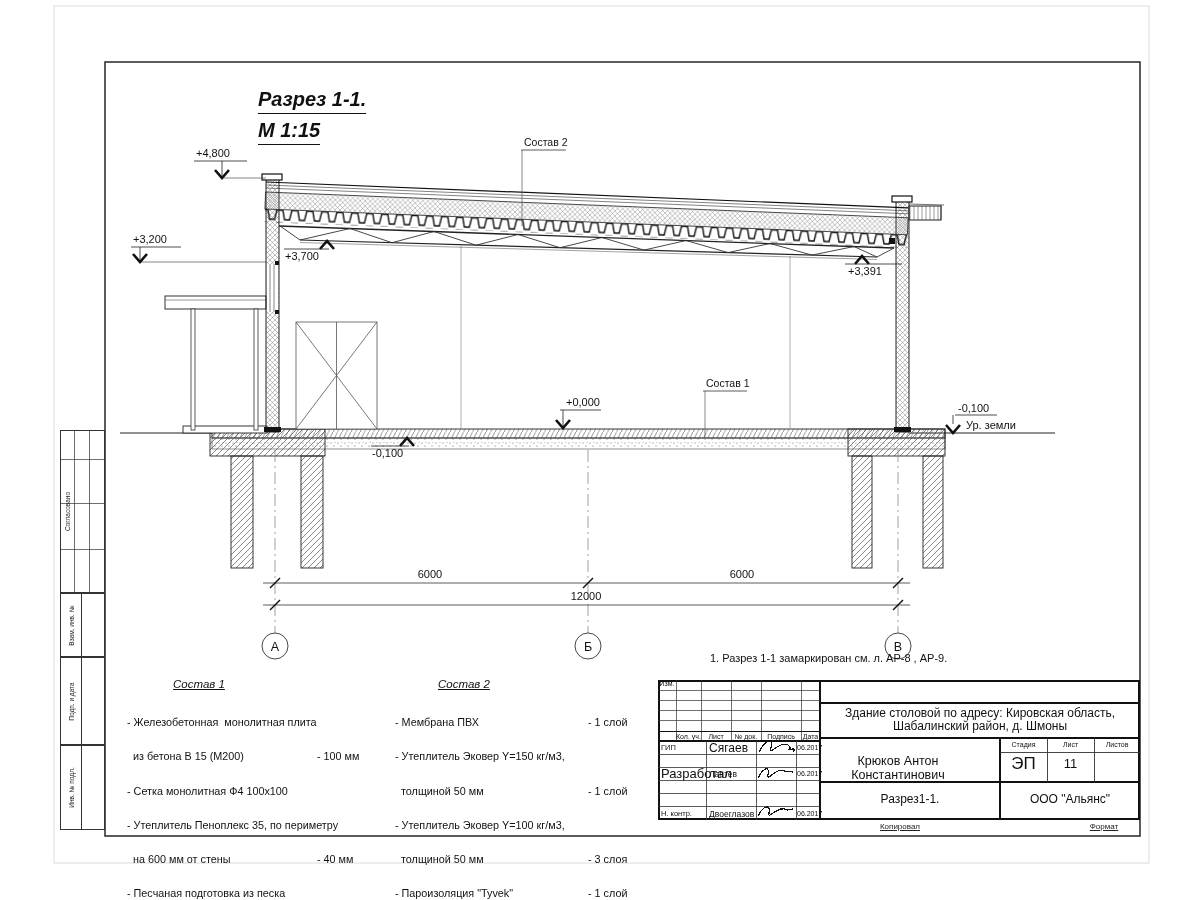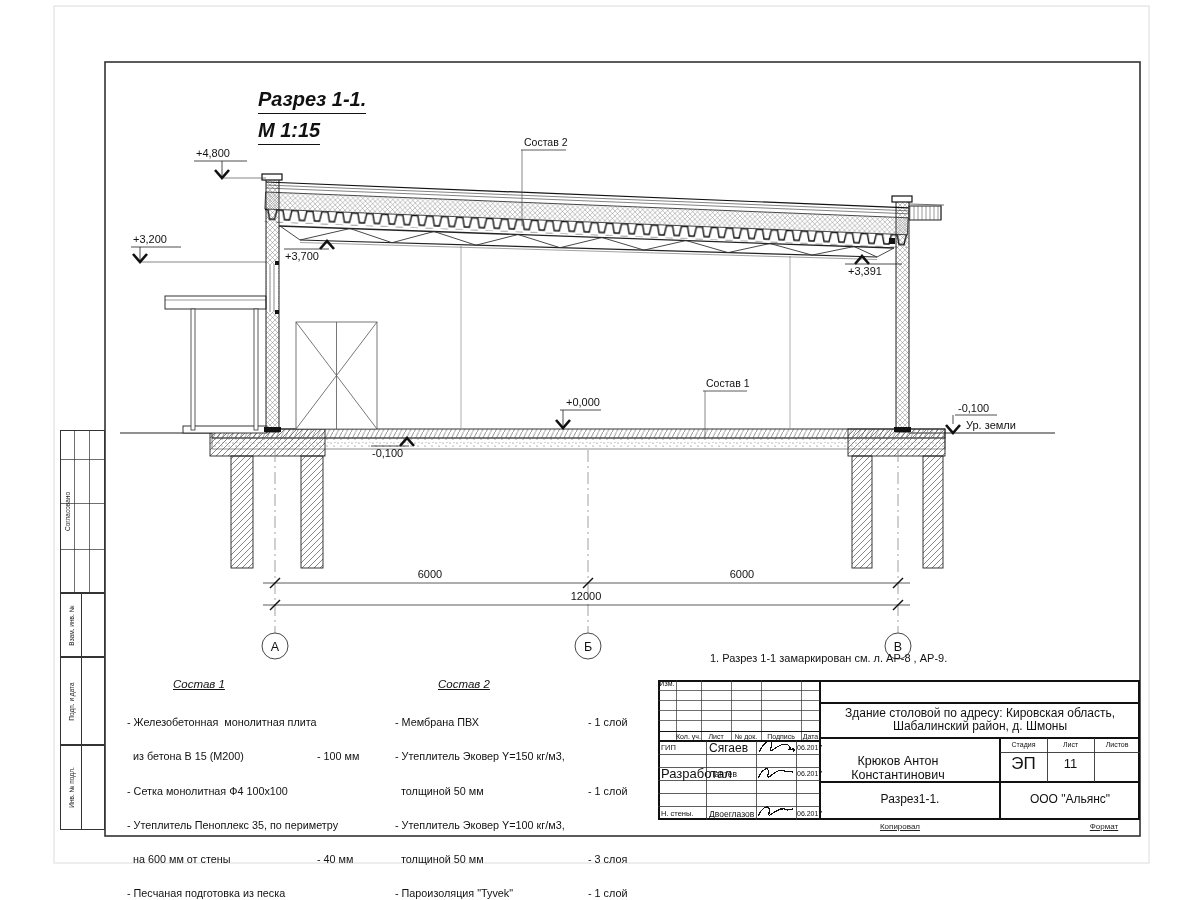--- a/index.html
+++ b/index.html
@@ -314,21 +314,21 @@
   <div class="celltext tb-center" style="left:73px;top:53px;width:30px">№ док.</div>
   <div class="celltext tb-center" style="left:103px;top:53px;width:40px">Подпись</div>
   <div class="celltext tb-center" style="left:143px;top:53px;width:19px">Дата</div>
 
   <div class="celltext" style="left:3px;top:64px;font-size:7.5px">ГИП</div>
   <div class="celltext" style="left:51px;top:64px;font-size:12px">Сягаев</div>
   <div class="celltext" style="left:139px;top:64px">06.2017</div>
   <div class="celltext" style="left:3px;top:90px;font-size:13px">Разработал</div>
   <div class="celltext" style="left:51px;top:90px;font-size:8.5px">Лаптев</div>
   <div class="celltext" style="left:139px;top:90px">06.2017</div>
-  <div class="celltext" style="left:3px;top:130px;font-size:7.5px">Н. стены.</div>
+  <div class="celltext" style="left:3px;top:130px;font-size:7.5px">Н. контр.</div>
   <div class="celltext" style="left:51px;top:130px;font-size:8.5px">Двоеглазов</div>
   <div class="celltext" style="left:139px;top:130px">06.2017</div>
 
   <div class="celltext tb-center" style="left:166px;top:27px;width:312px;font-size:12px;line-height:13.5px">Здание столовой по адресу: Кировская область,</div>
   <div class="celltext tb-center" style="left:166px;top:40px;width:312px;font-size:12px;line-height:13.5px">Шабалинский район, д. Шмоны</div>
   <div class="celltext tb-center" style="left:162px;top:74px;width:156px;font-size:12.5px;line-height:14px">Крюков Антон Константинович</div>
   <div class="celltext tb-center" style="left:342px;top:61px;width:47px">Стадия</div>
   <div class="celltext tb-center" style="left:389px;top:61px;width:47px">Лист</div>
   <div class="celltext tb-center" style="left:436px;top:61px;width:46px">Листов</div>
   <div class="celltext tb-center" style="left:342px;top:80px;width:47px;font-size:17px">ЭП</div>

